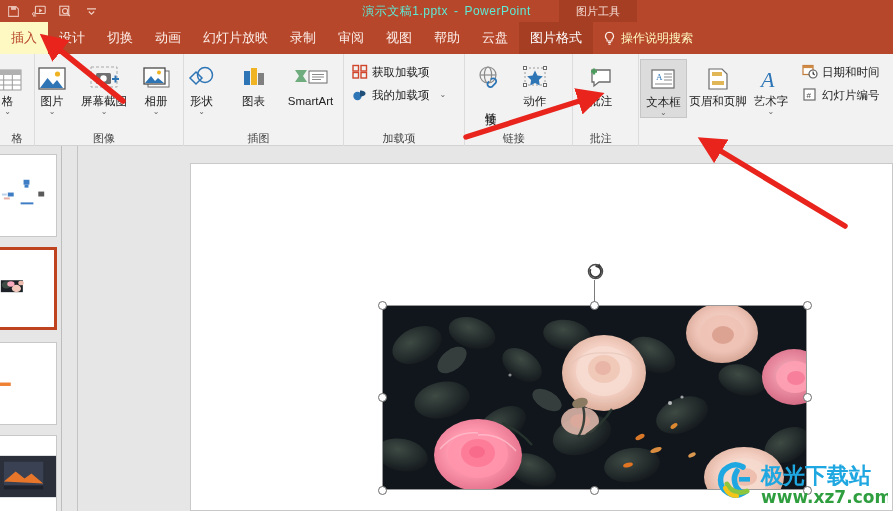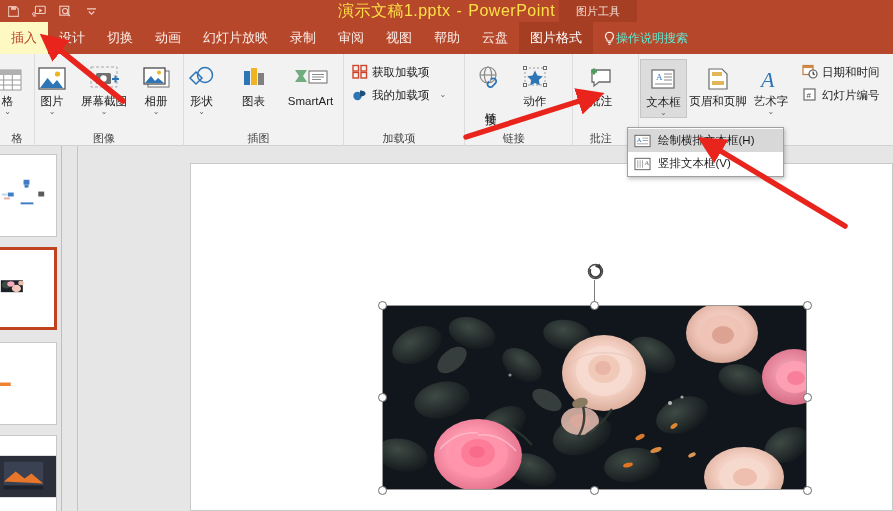--- a/index.html
+++ b/index.html
@@ -19,21 +19,21 @@
   }
   .qat { position: absolute; left: 0; top: 0; height: 22px; display: flex; align-items: center; }
   .qat-btn {
     width: 26px; height: 22px; display: flex; align-items: center; justify-content: center;
     color: #f3d8d0; font-size: 11px;
   }
   .qat-btn svg { display: block; }
   .doc-title {
     position: absolute; left: 0; top: 0; width: 893px; height: 22px;
     display: flex; align-items: center; justify-content: center;
-    font-size: 16px; color: #fde047; letter-spacing: .5px;
+    font-size: 12px; color: #5eead4; letter-spacing: .5px;
     pointer-events: none;
   }
   .ctx-header {
     position: absolute; left: 559px; top: 0; width: 78px; height: 22px;
     background: #a53e23;
     display: flex; align-items: center; justify-content: center;
     font-size: 11px; color: #f6ded6;
   }
 
   
@@ -43,22 +43,22 @@
   }
   .tabs { display: flex; align-items: stretch; height: 32px; }
   .tab {
     display: flex; align-items: center; justify-content: center;
     padding: 0 11px; font-size: 13px; color: #fceee9; height: 32px;
     white-space: nowrap;
   }
   .tab.active { background: #fef9c3; color: #b7472a; font-weight: normal; }
   .tab.ctx { background: #a53e23; color: #ffffff; }
   .tellme {
-    display: flex; align-items: center; 
-    padding: 0 10px; font-size: 12px; color: #5eead4;
+    display: flex; align-items: center; gap: 5px;
+    padding: 0 10px; font-size: 12px; color: #fef9c3;
   }
   .bulb { width: 13px; height: 15px; }
 
   
   .ribbon {
     position: absolute; left: 0; top: 54px; width: 893px; height: 92px;
     background: #f2f2f2;
     border-bottom: 1px solid #d2d2d2;
     display: flex; align-items: stretch;
   }
@@ -452,38 +452,20 @@
                 <path d="M4 5h14l-8 16" fill="none" stroke="#2e75b6" stroke-width="3.2" stroke-linecap="round"></path>
               </svg>
           </div>
           <div class="lbl">公</div>
         </div>
       </div>
       <div class="group-label">&nbsp;</div>
     </div>
   </div>
 
-  <div class="dropdown" id="dropdown-host">
-      <div class="ddrow hover">
-        <span class="ddicon"><svg width="17" height="16" viewBox="0 0 18 16">
-            <rect x="1" y="2" width="16" height="12" fill="#fff" stroke="#6b6b6b" stroke-width="1.1"></rect>
-            <text x="3" y="9" font-family="Liberation Serif, serif" font-size="7" fill="#2e75b6">A</text>
-            <path d="M9 5h6M9 7.5h6M3 11h12" stroke="#9a9a9a" stroke-width=".9"></path>
-          </svg></span>
-        <span>绘制横排文本框(H)</span>
-      </div>
-      <div class="ddrow">
-        <span class="ddicon"><svg width="17" height="16" viewBox="0 0 18 16">
-            <rect x="1" y="2" width="16" height="12" fill="#fff" stroke="#6b6b6b" stroke-width="1.1"></rect>
-            <text x="11" y="9" font-family="Liberation Serif, serif" font-size="7" fill="#6b6b6b">A</text>
-            <path d="M4 4v8M6.5 4v8M9 4v8" stroke="#9a9a9a" stroke-width=".9"></path>
-          </svg></span>
-        <span>竖排文本框(V)</span>
-      </div>
-    </div>
 
   <div class="workspace">
     <div class="thumbpane" id="thumb-host">
         <div class="thumb" style="top: 8px;"><svg width="100%" height="100%" viewBox="0 0 60 42">
             <rect width="60" height="42" fill="#fff"></rect>
             <rect x="27" y="5" width="6" height="5" fill="#3f7ec4"></rect>
             <rect x="28" y="10" width="4" height="3" fill="#3f7ec4"></rect>
             <rect x="11" y="18" width="6" height="4" fill="#3f7ec4"></rect>
             <rect x="5" y="19" width="5" height="2" fill="#bcd3ec"></rect>
             <rect x="7" y="23" width="6" height="2" fill="#e7b0a6"></rect>
@@ -630,20 +612,32 @@
   <div class="handle" style="left:802.5px;top:485.5px"></div>
   <div class="rotstem"></div>
   <div class="rotator">
     <svg width="19" height="19" viewBox="0 0 20 20">
         <circle cx="10" cy="10" r="7.4" fill="#fff" stroke="#4a4a4a" stroke-width="1.5"></circle>
         <path d="M10 4.2a5.8 5.8 0 11-5.2 3.2" fill="none" stroke="#3a3a3a" stroke-width="1.9"></path>
         <path d="M13.8 1.6l2.4 3.6-4.3.3z" fill="#3a3a3a"></path>
       </svg>
   </div>
 
+  <div class="watermark">
+    <svg width="175" height="50" viewBox="0 0 175 50">
+      <g>
+        <path d="M30 9a15 15 0 100 26 15 15 0 01-6-22" fill="none" stroke="#1ea7e0" stroke-width="5.5" stroke-linecap="round"></path>
+        <path d="M14 26a15 15 0 0020 7" fill="none" stroke="#8cc63f" stroke-width="5" stroke-linecap="round"></path>
+        <path d="M12 30a14 14 0 0012 8" fill="none" stroke="#f5c518" stroke-width="4.2" stroke-linecap="round"></path>
+        <rect x="26" y="19" width="11" height="4.6" fill="#1ea7e0"></rect>
+      </g>
+      <text class="wm-text" x="48" y="25" font-size="22" font-weight="bold" fill="#1ea7e0">极光下载站</text>
+      <text class="wm-text" x="48" y="45" font-size="17" font-weight="bold" fill="#2f9e3f">www.xz7.com</text>
+    </svg>
+  </div>
 
   <svg class="arrows" viewBox="0 0 893 511">
     <defs>
       <marker id="ah" markerWidth="5" markerHeight="5" refX="2.6" refY="2.5" orient="auto">
         <path d="M0 0l5 2.5L0 5z" fill="#e8241c"></path>
       </marker>
     </defs>
     <g stroke="#e8241c" stroke-width="5.5" fill="none" marker-end="url(#ah)" stroke-linecap="round">
       <path d="M123 101 L50 42"></path>
       <path d="M466 137 L592 97"></path>

